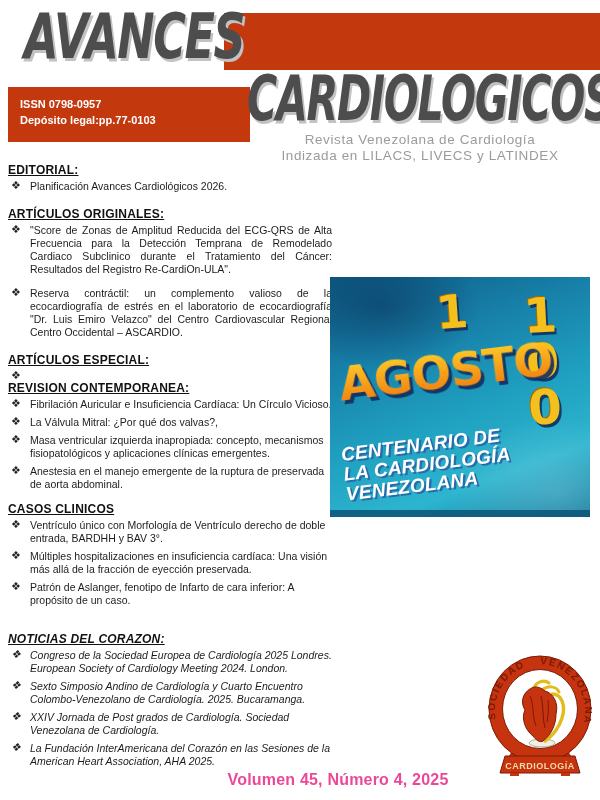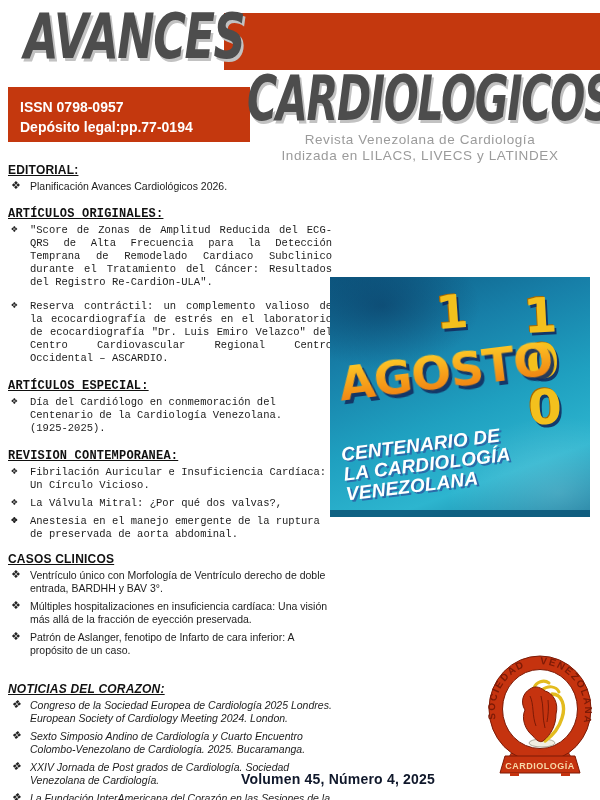--- a/index.html
+++ b/index.html
@@ -8,31 +8,31 @@
 
   
   .big-title{position:absolute;color:#4d4d4d;font-family:"DejaVu Sans",sans-serif;
              font-weight:bold;font-style:italic;font-size:62px;line-height:1;
              transform-origin:0 0;white-space:nowrap;letter-spacing:-2px;
              text-shadow:3px 3px 0 #c2c2c2;}
   .title-avances{left:24px;top:6px;transform:scaleX(0.72);}
   .title-cardio{left:247px;top:68px;transform:scaleX(0.665);}
   .red-block-tr{position:absolute;left:224px;top:13px;width:376px;height:57px;background:#c4380e;}
   .red-bar-issn{position:absolute;left:8px;top:87px;width:242px;height:55px;background:#c4380e;
-                color:#ffffff;font-weight:bold;font-size:14px;line-height:1.45;
+                color:#ffffff;font-weight:bold;font-size:11px;line-height:1.45;
                 padding:10px 0 0 12px;box-sizing:border-box;}
   .subtitle{position:absolute;left:252px;top:132px;width:336px;text-align:center;
             color:#9b9b9b;font-size:13.5px;line-height:1.15;letter-spacing:0.6px;}
 
   
   .toc{position:absolute;left:8px;top:163px;width:324px;color:#1c1c1c;}
   .sec-title{font-size:12px;font-weight:bold;text-decoration:underline;
              letter-spacing:0.2px;margin:0 0 3px 0;color:#111;}
   .sec{margin-bottom:11px;}
-  .sec.mt-lg{margin-top:14px;font-family:Liberation Mono, monospace;}
+  .sec.mt-lg{margin-top:14px;}
   .sec.mt-xl{margin-top:25px;font-style:italic;}
   .item{position:relative;padding-left:22px;font-size:10.5px;line-height:1.24;
         margin-bottom:5px;}
   .item.gap-top{margin-top:11px;}
   .item.justify{text-align:justify;}
   .bullet{position:absolute;left:3px;top:-1px;font-size:11px;color:#222;}
 
   
   .poster{position:absolute;left:330px;top:277px;width:260px;height:240px;overflow:hidden;
           background:
@@ -54,32 +54,32 @@
   .num-col{left:196px;top:16px;font-size:48px;text-align:center;transform:rotate(-3deg);}
   .num-col div{margin-bottom:2px;}
   .poster-caption{position:absolute;left:10px;top:168px;transform:rotate(-7deg);
           transform-origin:0 0;color:#ffffff;font-weight:bold;font-style:italic;
           font-size:19px;line-height:1.04;letter-spacing:0.2px;white-space:nowrap;
           text-shadow:2px 2px 0 #2b6aa8;}
 
   
   .soc-logo{position:absolute;left:486px;top:652px;width:108px;height:126px;}
   .footer-line{position:absolute;left:76px;top:771px;width:524px;text-align:center;
-               font-size:14px;font-weight:bold;color:#0f172a;letter-spacing:0.2px;}
+               font-size:16px;font-weight:bold;color:#ec4899;letter-spacing:0.2px;}
 </style>
 </head>
 <body>
 
 <div class="page">
 
   <div class="red-block-tr"></div>
   <div class="big-title title-avances">AVANCES</div>
   <div class="red-bar-issn">
     <div>ISSN 0798-0957</div>
-    <div>Depósito legal:pp.77-0194</div>
+    <div>Depósito legal:pp.77-0103</div>
   </div>
   <div class="big-title title-cardio">CARDIOLOGICOS</div>
   <div class="subtitle">
     <div>Revista Venezolana de Cardiología</div>
     <div>Indizada en LILACS, LIVECS y LATINDEX</div>
   </div>
 
   <div class="toc">
 
     <div class="sec">
@@ -99,36 +99,36 @@
       <div class="item justify gap-top">
         <span class="bullet">❖</span>
         <span>Reserva contráctil: un complemento valioso de la ecocardiografía de estrés en el laboratorio de ecocardiografía "Dr. Luis Emiro Velazco" del Centro Cardiovascular Regional Centro Occidental – ASCARDIO.</span>
       </div>
     </div>
 
     <div class="sec mt-lg">
       <div class="sec-title">ARTÍCULOS ESPECIAL:</div>
       <div class="item">
         <span class="bullet">❖</span>
-        <span>Día del Cardiólogo en conmemoración del Centenario de la Cardiología Venezolana.&nbsp;&nbsp; (1925-2025).</span>
       </div>
     </div>
 
     <div class="sec mt-lg">
       <div class="sec-title">REVISION CONTEMPORANEA:</div>
       <div class="item">
         <span class="bullet">❖</span>
         <span>Fibrilación Auricular e Insuficiencia Cardíaca: Un Círculo Vicioso.</span>
       </div>
       <div class="item">
         <span class="bullet">❖</span>
         <span>La Válvula Mitral: ¿Por qué dos valvas?,</span>
       </div>
       <div class="item">
         <span class="bullet">❖</span>
+        <span>Masa ventricular izquierda inapropiada: concepto, mecanismos fisiopatológicos y aplicaciones clínicas emergentes.</span>
       </div>
       <div class="item">
         <span class="bullet">❖</span>
         <span>Anestesia en el manejo emergente de la ruptura de preservada de aorta abdominal.</span>
       </div>
     </div>
 
     <div class="sec">
       <div class="sec-title">CASOS CLINICOS</div>
       <div class="item">

